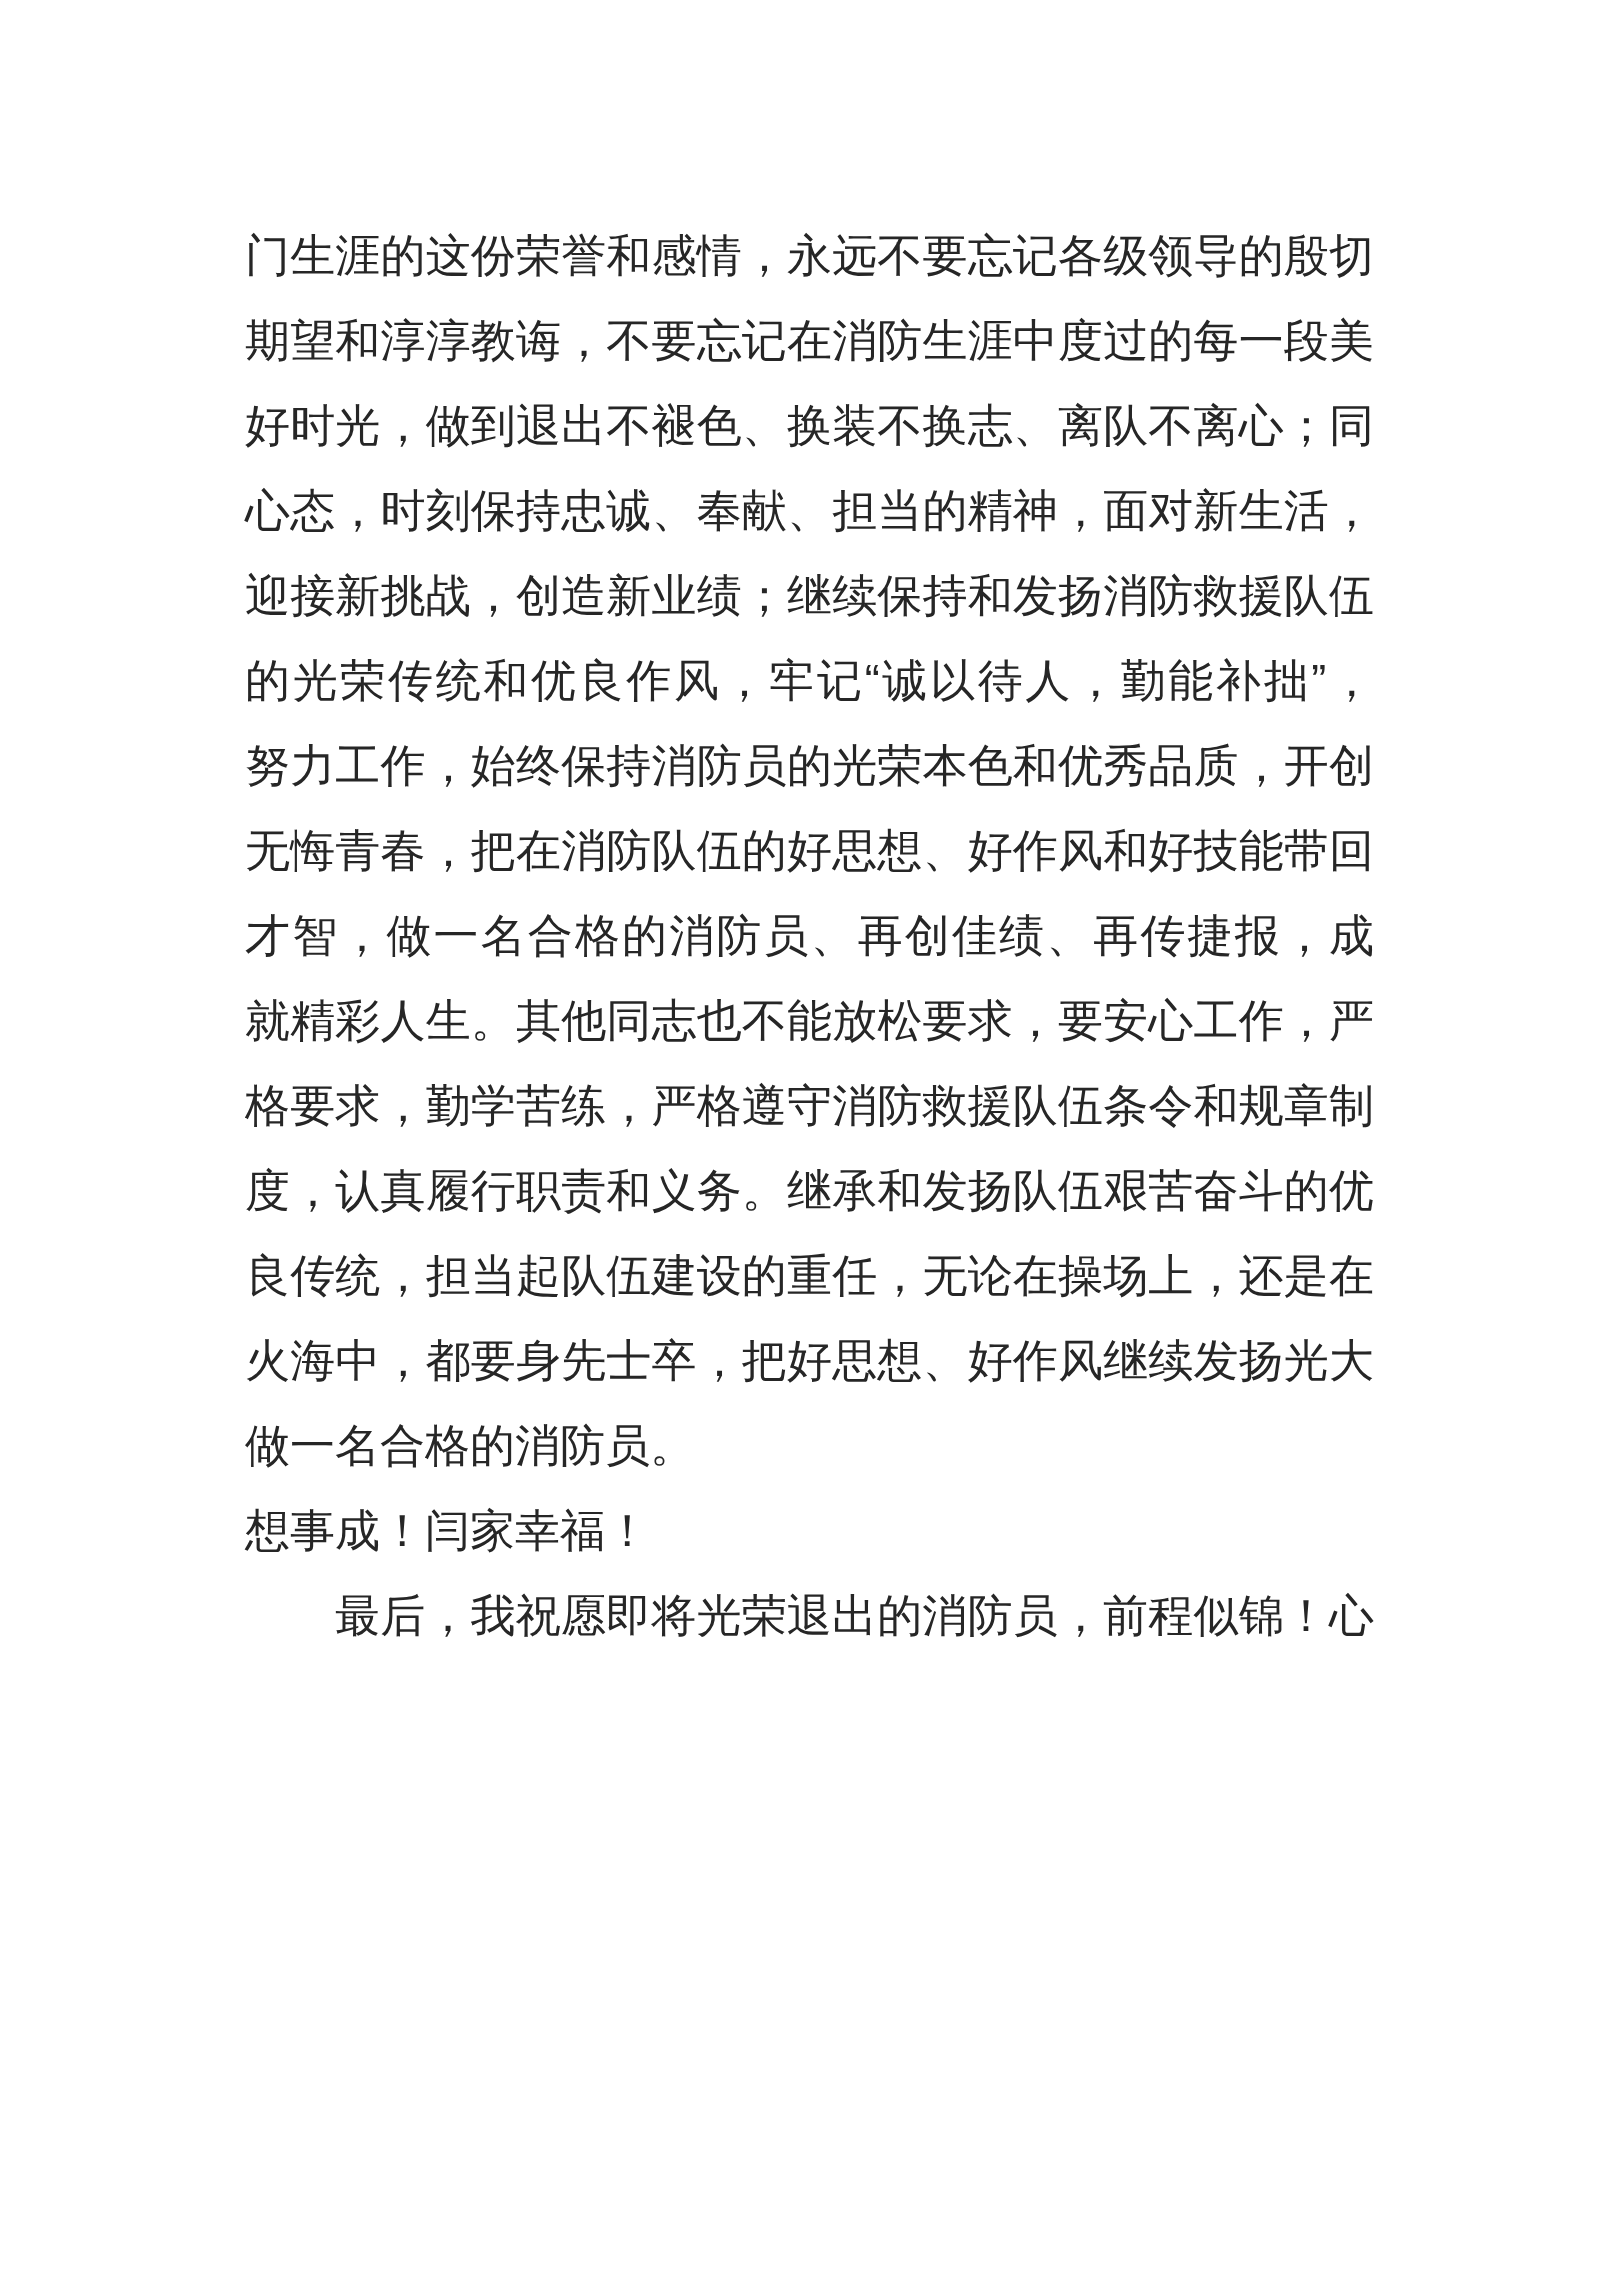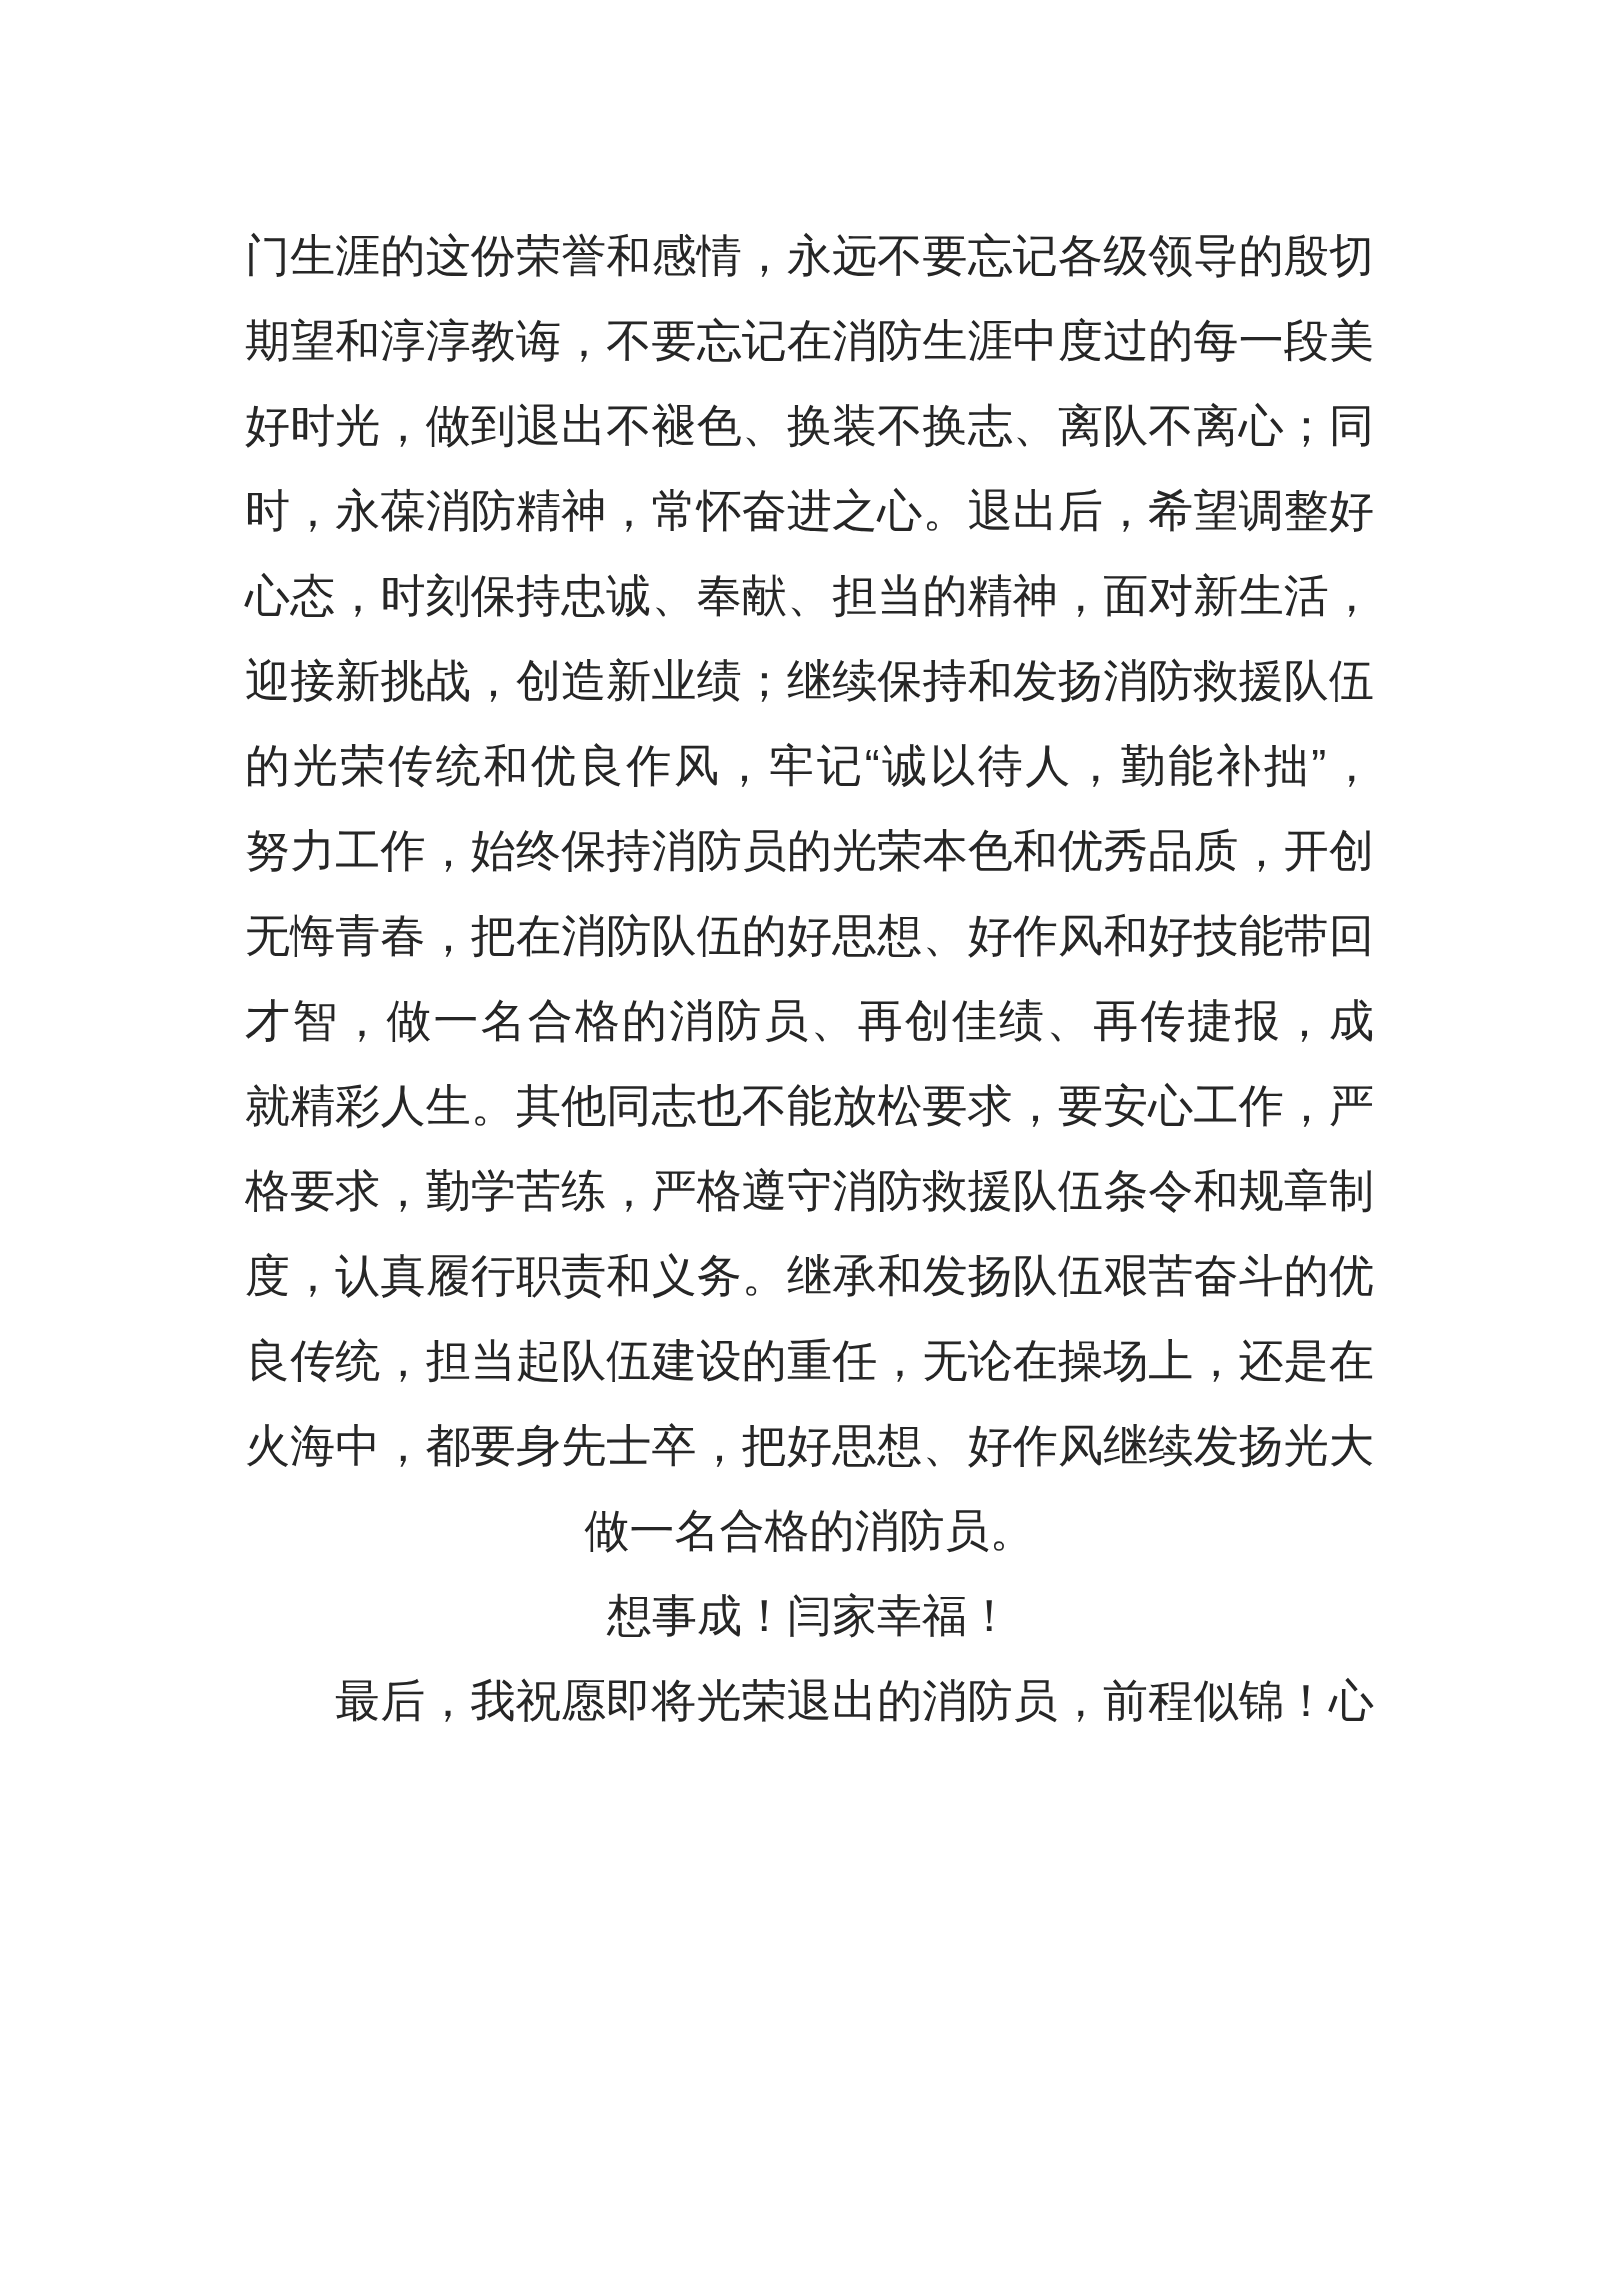--- a/index.html
+++ b/index.html
@@ -20,40 +20,39 @@
     position: absolute;
     left: 245px;
     top: 213px;
     width: 1129px;
     font-size: 45px;
     color: #262626;
   }
   .line {
     height: 85px;
     line-height: 85px;
-    text-align: center;
+    text-align: left;
     white-space: normal;
   }
   .line.justify {
     text-align: justify;
     text-align-last: justify;
   }
   .line.indent {
     padding-left: 90px; 
   }
 </style>
 </head>
 <body>
 
 <div class="page" style="background: rgb(255, 255, 255);">
   <div class="text-body" style="color: rgb(38, 38, 38);">
       <div class="line justify">门生涯的这份荣誉和感情，永远不要忘记各级领导的殷切</div>
       <div class="line justify">期望和淳淳教诲，不要忘记在消防生涯中度过的每一段美</div>
       <div class="line justify">好时光，做到退出不褪色、换装不换志、离队不离心；同</div>
-      <div class="line justify">时，永葆消防精神，常怀奋进之心。退出后，希望调整好</div>
       <div class="line justify">心态，时刻保持忠诚、奉献、担当的精神，面对新生活，</div>
       <div class="line justify">迎接新挑战，创造新业绩；继续保持和发扬消防救援队伍</div>
       <div class="line justify">的光荣传统和优良作风，牢记“诚以待人，勤能补拙”，</div>
       <div class="line justify">努力工作，始终保持消防员的光荣本色和优秀品质，开创</div>
       <div class="line justify">无悔青春，把在消防队伍的好思想、好作风和好技能带回</div>
       <div class="line justify">才智，做一名合格的消防员、再创佳绩、再传捷报，成</div>
       <div class="line justify">就精彩人生。其他同志也不能放松要求，要安心工作，严</div>
       <div class="line justify">格要求，勤学苦练，严格遵守消防救援队伍条令和规章制</div>
       <div class="line justify">度，认真履行职责和义务。继承和发扬队伍艰苦奋斗的优</div>
       <div class="line justify">良传统，担当起队伍建设的重任，无论在操场上，还是在</div>

